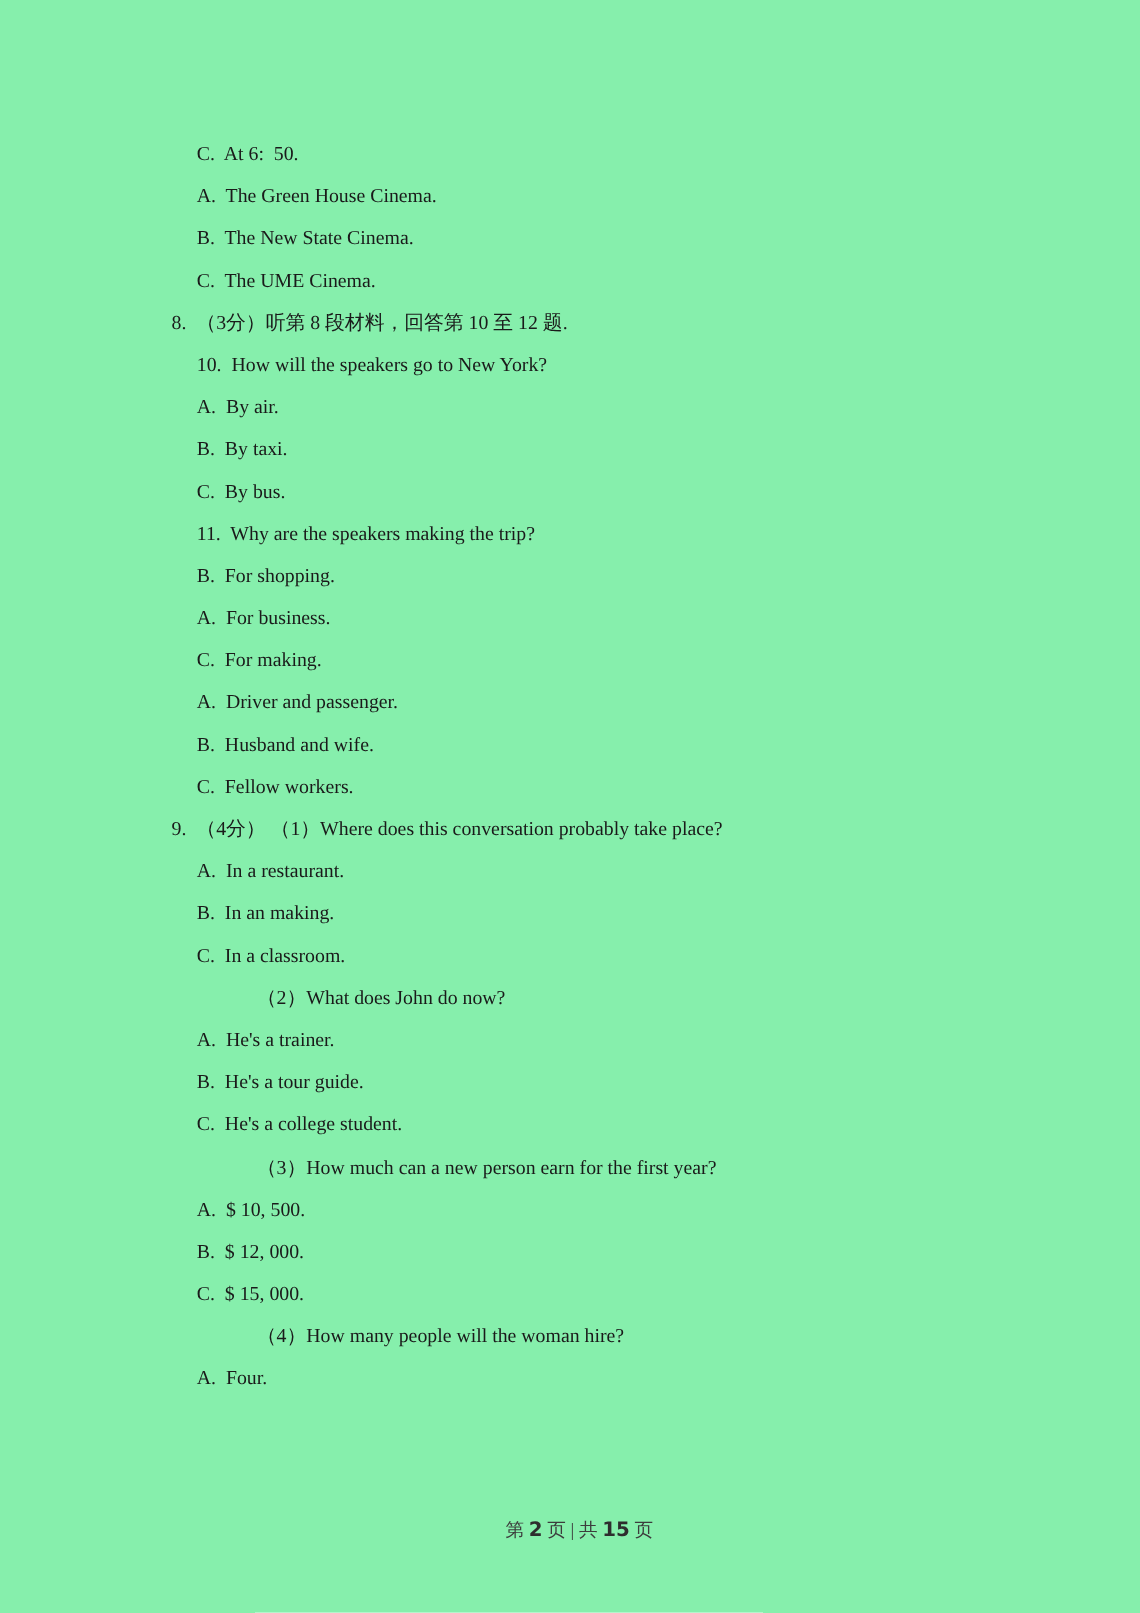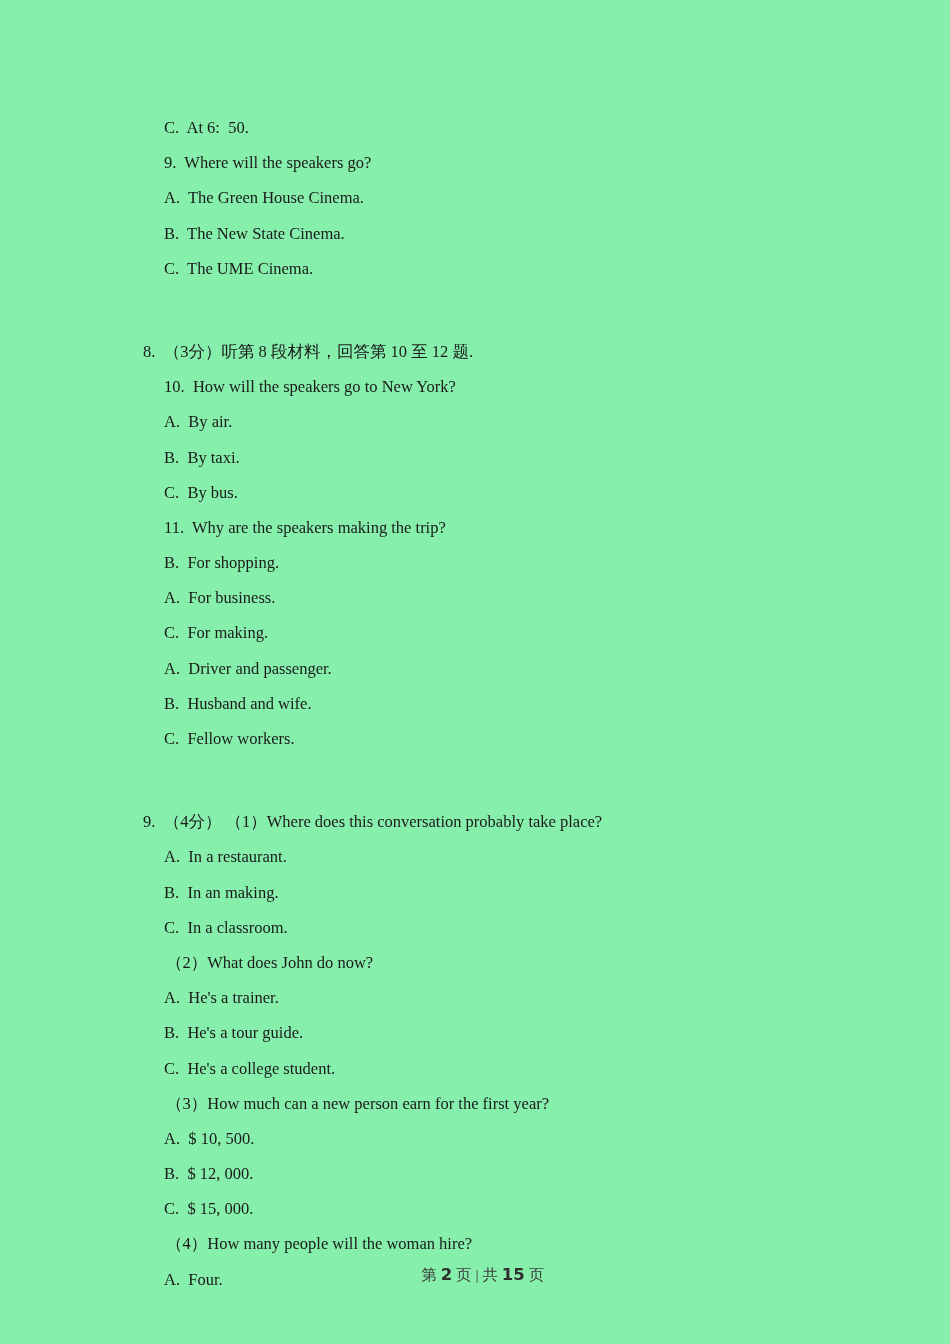--- a/index.html
+++ b/index.html
@@ -23,23 +23,23 @@
     left: 0;
     width: 100%;
   }
   .line {
     height: 35.2px;
     line-height: 35.2px;
     font-size: 16.5px;
     white-space: pre;
     color: #1a1a1a;
   }
-  .indent-main  { padding-left: 143px; margin-top: 48px; }
+  .indent-main  { padding-left: 143px; }
   .indent-sub   { padding-left: 164px; }
-  .indent-paren { padding-left: 166px; }
+  .indent-paren { padding-left: 166px; margin-left: 48px; }
   .footer {
     position: absolute;
     top: 1242px;
     left: 0;
     width: 100%;
     text-align: center;
     white-space: pre;
     color: #3c3c3c;
     font-size: 15.5px;
     line-height: 22px;
@@ -56,21 +56,20 @@
   }
 </style>
 </head>
 <body>
 
 <div class="page">
 
   <div class="question-list">
 
   <div class="line indent-sub">C.  At 6:  50.</div>
-      <div class="line indent-sub">9.  Where will the speakers go?</div>
       <div class="line indent-sub">A.  The Green House Cinema.</div>
       <div class="line indent-sub">B.  The New State Cinema.</div>
       <div class="line indent-sub">C.  The UME Cinema.</div>
       <div class="line indent-main">8.  （3分）听第 8 段材料，回答第 10 至 12 题.</div>
       <div class="line indent-sub">10.  How will the speakers go to New York?</div>
       <div class="line indent-sub">A.  By air.</div>
       <div class="line indent-sub">B.  By taxi.</div>
       <div class="line indent-sub">C.  By bus.</div>
       <div class="line indent-sub">11.  Why are the speakers making the trip?</div>
       <div class="line indent-sub">B.  For shopping.</div>

